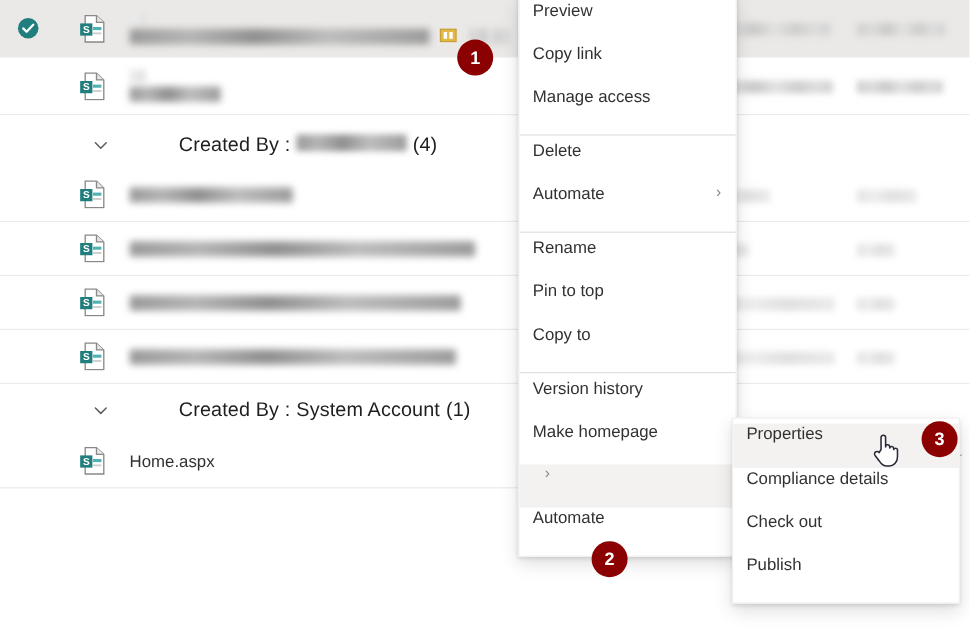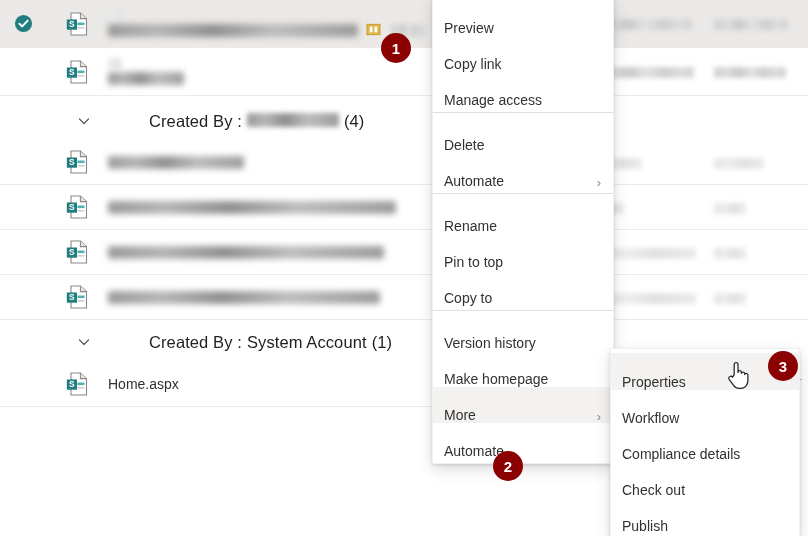--- a/index.html
+++ b/index.html
@@ -153,22 +153,22 @@
     border: 1px solid #f0f0f0;
     box-sizing: border-box;
     padding: 4px 0;
   }
   #main-menu { left: 432px; top: -5px; width: 182px; }
   #sub-menu  { left: 610px; top: 348px; width: 190px; }
 
   .menu-item {
     height: 36px;
     display: flex;
-    align-items: flex-end;
-    padding: 14px 12px 0 11px;
+    align-items: flex-start;
+    padding: 0 12px 0 11px;
     font-size: 14px;
     color: #323130;
     white-space: nowrap;
     position: relative;
     box-sizing: border-box;
   }
   .menu-item.highlight { background: #f3f2f1; }
   .menu-item .mi-label { flex: 1; }
   .menu-item .submenu-arrow {
     color: #8a8886;
@@ -480,34 +480,30 @@
       <span class="mi-label">Copy to</span>
     </div>
     <div class="menu-sep"></div>
     <div class="menu-item">
       <span class="mi-label">Version history</span>
     </div>
     <div class="menu-item">
       <span class="mi-label">Make homepage</span>
     </div>
     <div class="menu-item highlight">
-      <span class="mi-label">More</span>
       <span class="submenu-arrow">›</span>
     </div>
     <div class="menu-item">
       <span class="mi-label">Automate</span>
     </div>
   </div>
 
   <div class="menu" id="sub-menu">
     <div class="menu-item highlight" style="height:37px;">
       <span class="mi-label">Properties</span>
-    </div>
-    <div class="menu-item" style="height:36px;">
-      <span class="mi-label">Workflow</span>
     </div>
     <div class="menu-item" style="height:36px;">
       <span class="mi-label">Compliance details</span>
     </div>
     <div class="menu-item" style="height:36px;">
       <span class="mi-label">Check out</span>
     </div>
     <div class="menu-item" style="height:36px;">
       <span class="mi-label">Publish</span>
     </div>

